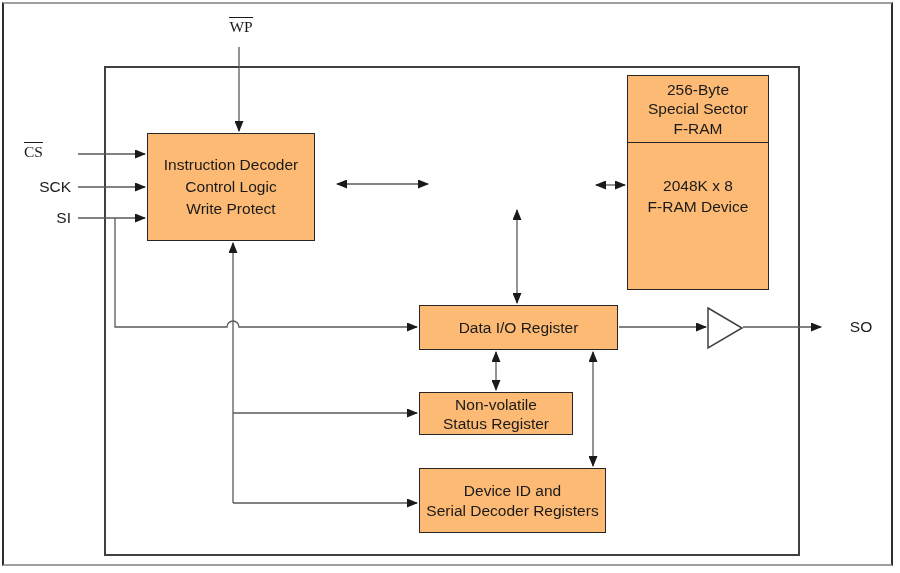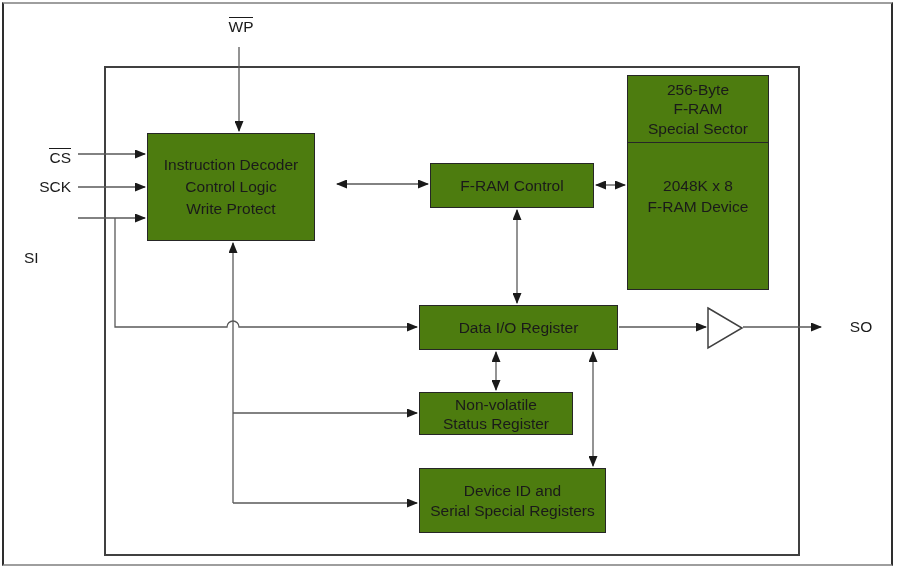--- a/index.html
+++ b/index.html
@@ -12,44 +12,44 @@
     border-style:solid; border-width:2px;
     border-color:#9e9e9e #2e2e2e; 
     box-sizing:border-box;
   }
   .chip {
     position:absolute; left:104px; top:66px; width:696px; height:490px;
     border:2px solid #404040; box-sizing:border-box;
   }
   svg.wires { position:absolute; left:0; top:0; width:900px; height:573px; }
   .box {
-    position:absolute; background:#4d7c0f; border:1.6px solid #262626;
+    position:absolute; background:#fdba74; border:1.6px solid #262626;
     box-sizing:border-box; display:flex; flex-direction:column;
     justify-content:center; align-items:center; text-align:center;
     font-size:15.5px; line-height:21px;
   }
   .box-decoder   { left:147px; top:133px; width:168px; height:108px; line-height:22px; }
   .box-framctl   { left:430px; top:163px; width:164px; height:45px; }
   .box-array     { left:627px; top:75px;  width:142px; height:215px; justify-content:flex-start; padding:0; }
   .array-head    { width:100%; height:67px; border-bottom:1.6px solid #262626; box-sizing:border-box;
                    display:flex; flex-direction:column; justify-content:center; line-height:19.5px; }
   .array-body    { width:100%; padding-top:32px; line-height:21px; }
   .box-dataio    { left:419px; top:305px; width:199px; height:45px; }
   .box-status    { left:419px; top:392px; width:154px; height:43px; line-height:19px; }
   .box-devid     { left:419px; top:468px; width:187px; height:65px; line-height:20px; }
   .pin {
     position:absolute; font-size:15.5px; line-height:18px; white-space:nowrap;
   }
   .pin-wp  { left:213px; top:17px;  width:56px; text-align:center; }
-  .pin-cs  { left:24px;  top:148px; width:47px; text-align:right; }
+  .pin-cs  { left:24px;  top:142px; width:47px; }
   .pin-sck { left:24px;  top:178px; width:47px; text-align:right; }
-  .pin-si  { left:24px;  top:209px; width:47px; text-align:left;margin-top:40px; }
+  .pin-si  { left:24px;  top:209px; width:47px; text-align:right; }
   .pin-so  { left:838px; top:318px; width:46px; text-align:center; }
   .overbar {
-    display:inline-block; border-top:1.8px solid #1a1a1a; line-height:1.1;
+    display:inline-block; border-top:1.8px solid #1a1a1a; line-height:1.1;font-family:Liberation Serif, serif;
   }
 </style>
 </head>
 <body>
 
 <div class="stage">
 
   <div class="frame"></div>
   <div class="chip"></div>
 
@@ -78,48 +78,45 @@
       <polygon points="708,308 742,328 708,348" fill="#ffffff" stroke="#404040" stroke-width="1.5"></polygon>
     </g>
   </svg>
 
   <div class="box box-decoder">
     <div>Instruction Decoder</div>
     <div>Control Logic</div>
     <div>Write Protect</div>
   </div>
 
-  <div class="box box-framctl">
-    <div>F-RAM Control</div>
-  </div>
 
   <div class="box box-array">
     <div class="array-head">
       <div>256-Byte</div>
+      <div>Special Sector</div>
       <div>F-RAM</div>
-      <div>Special Sector</div>
     </div>
     <div class="array-body">
       <div>2048K x 8</div>
       <div>F-RAM Device</div>
     </div>
   </div>
 
   <div class="box box-dataio">
     <div>Data I/O Register</div>
   </div>
 
   <div class="box box-status">
     <div>Non-volatile</div>
     <div>Status Register</div>
   </div>
 
   <div class="box box-devid">
     <div>Device ID and</div>
-    <div>Serial Special Registers</div>
+    <div>Serial Decoder Registers</div>
   </div>
 
   <div class="pin pin-wp">
     <span class="overbar">WP</span>
   </div>
   <div class="pin pin-cs">
     <span class="overbar">CS</span>
   </div>
   <div class="pin pin-sck">
     <span>SCK</span>

